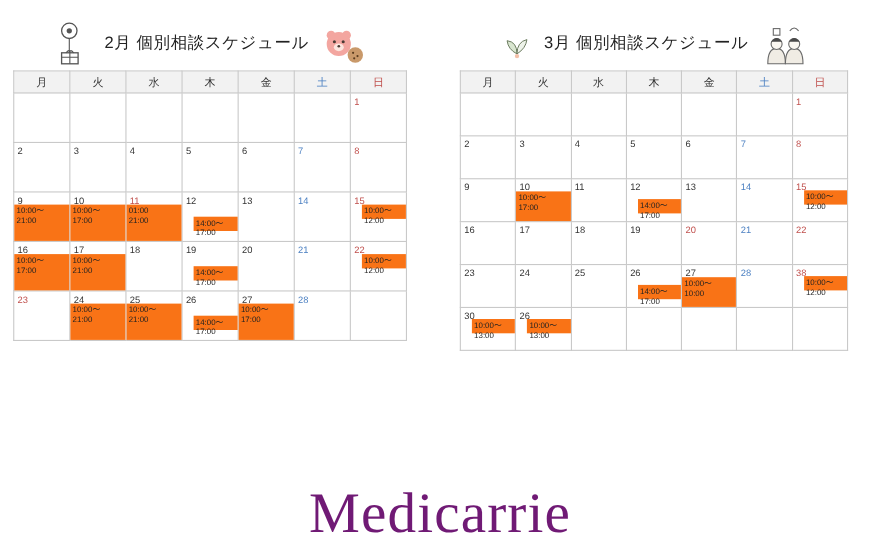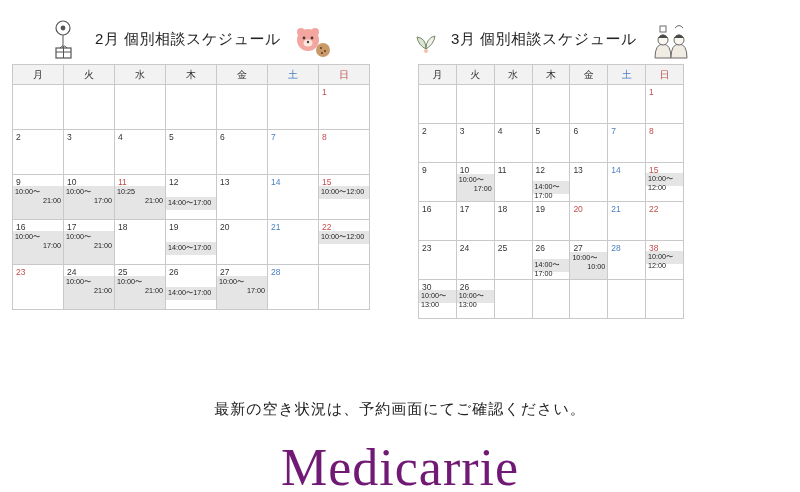--- a/index.html
+++ b/index.html
@@ -17,21 +17,21 @@
   .page {
     position: relative;
     width: 800px;
     height: 492px;
   }
   .calendar-block {
     position: absolute;
     top: 14px;
   }
   #cal-feb { left: 12px; width: 358px; }
-  #cal-mar { left: 418px; width: 266px; }
+  #cal-mar { left: 418px; width: 353px; }
 
   .cal-title-row {
     display: flex;
     align-items: center;
     justify-content: center;
     height: 50px;
     gap: 10px;
   }
   .cal-title {
     font-size: 15px;
@@ -74,36 +74,37 @@
     padding: 3px 0 0 3px;
     color: #333333;
     display: block;
   }
   .daynum.sat { color: #4a7fc1; }
   .daynum.sun { color: #c0504d; }
   .slot {
     position: absolute;
     left: 0;
     right: 0;
-    background: #e5e5e5;
+    background: #f97316;
     font-size: 7.2px;
     line-height: 1.25;
     color: #222;
     padding: 1px 2px;
     box-sizing: border-box;
   }
   .slot.full {
     top: 11px;
     bottom: 0;
   }
   .slot.band {
     height: 13px;
+    margin-left: 10px;
   }
   .slot .s-start { display: block; text-align: left; }
-  .slot .s-end { display: block; text-align: right; }
+  .slot .s-end { display: block; }
   .slot .s-one { display: block; text-align: left; }
 
   .footer-note {
     position: absolute;
     left: 0;
     right: 0;
     top: 400px;
     text-align: center;
     font-size: 15px;
     letter-spacing: 1px;
@@ -225,21 +226,21 @@
             <td>
               <span class="daynum">10</span>
               <div class="slot full">
                 <span class="s-start">10:00〜</span>
                 <span class="s-end">17:00</span>
               </div>
             </td>
             <td>
               <span class="daynum sun">11</span>
               <div class="slot full">
-                <span class="s-start">10:25</span>
+                <span class="s-start">01:00</span>
                 <span class="s-end">21:00</span>
               </div>
             </td>
             <td>
               <span class="daynum">12</span>
               <div class="slot band" style="top: 22px;">
                 <span class="s-one">14:00〜17:00</span>
               </div>
             </td>
             <td>
@@ -531,16 +532,15 @@
               <span class="daynum"></span>
             </td>
             <td>
               <span class="daynum"></span>
             </td>
           </tr>
         </tbody>
     </table>
   </div>
 
-  <div class="footer-note">最新の空き状況は、予約画面にてご確認ください。</div>
   <div class="brand">Medicarrie</div>
 
 </div>
 
 </body></html>

